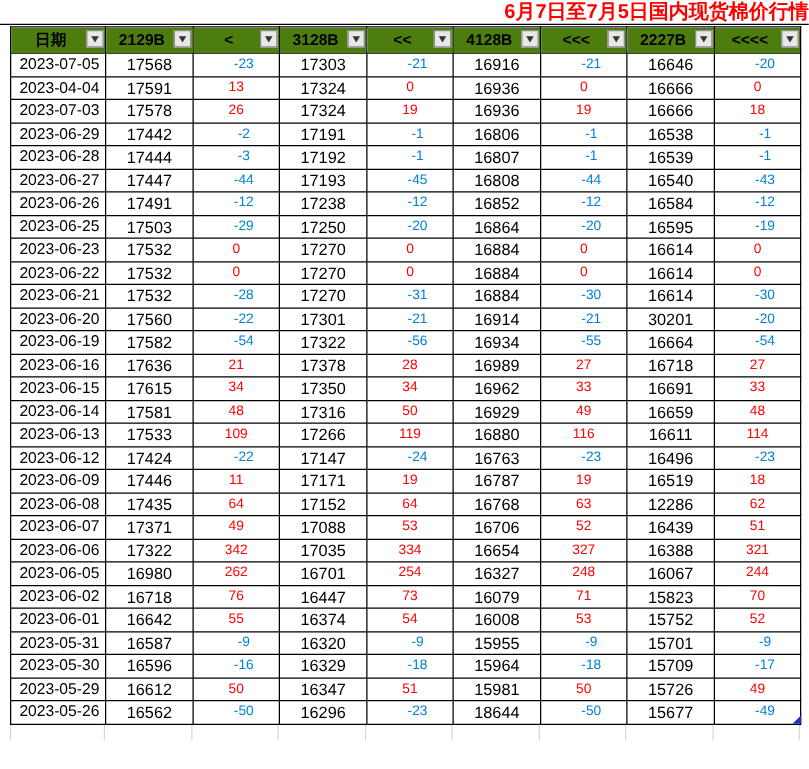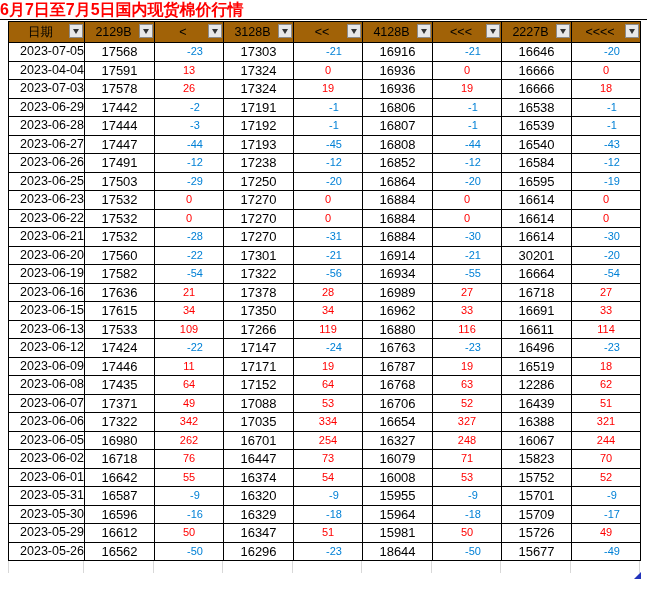--- a/index.html
+++ b/index.html
@@ -4,41 +4,41 @@
 <style>
   html,body{margin:0;padding:0;}
   body{
     width:647px;height:615px;background:#ffffff;overflow:hidden;
     font-family:"Liberation Sans", sans-serif;
     -webkit-font-smoothing:none;
   }
   .sheet{position:relative;width:647px;}
   .title{
     color:#ff0000;font-weight:bold;font-size:16px;line-height:19px;
-    text-align:left;white-space:nowrap;
+    text-align:right;white-space:nowrap;
     border-bottom:1px solid #000;
   }
   table.grid{
     border-collapse:collapse;table-layout:fixed;
     width:632px;margin-left:8px;margin-top:1px;
   }
   .grid th,.grid td{
     border:1px solid #000;overflow:hidden;white-space:nowrap;
     padding:0;
   }
   .grid thead th{
-    background:#a16207;font-weight:normal;font-size:12.5px;color:#000;
+    background:#4d7c0f;font-weight:bold;font-size:12.5px;color:#000;
     height:20px;position:relative;text-align:center;
     padding:0 14px 0 2px;
   }
   .grid td{
     height:17.5px;line-height:17.5px;font-size:13px;color:#000;
     text-align:center;background:#ffffff;
   }
-  td.cell-date{text-align:right;padding-left:2px;font-size:12.5px;margin-left:12px;}
+  td.cell-date{text-align:center;padding-left:2px;font-size:12.5px;margin-left:12px;}
   td.cell-change{font-size:11px;}
   td.pos{color:#ff0000;}
   td.neg{color:#0080d6;padding-left:12px;}
   .fbtn{
     position:absolute;right:1px;top:2px;width:14px;height:14px;
     background:#e8e8e8;border:1px solid #8c8c8c;box-sizing:border-box;
     display:flex;align-items:center;justify-content:center;cursor:pointer;
   }
   .tri{
     width:0;height:0;display:block;
@@ -264,20 +264,31 @@
           <td class="cell-price">17615</td>
           <td class="cell-change pos">34</td>
           <td class="cell-price">17350</td>
           <td class="cell-change pos">34</td>
           <td class="cell-price">16962</td>
           <td class="cell-change pos">33</td>
           <td class="cell-price">16691</td>
           <td class="cell-change pos">33</td>
         </tr>
         <tr>
+          <td class="cell-date">2023-06-14</td>
+          <td class="cell-price">17581</td>
+          <td class="cell-change pos">48</td>
+          <td class="cell-price">17316</td>
+          <td class="cell-change pos">50</td>
+          <td class="cell-price">16929</td>
+          <td class="cell-change pos">49</td>
+          <td class="cell-price">16659</td>
+          <td class="cell-change pos">48</td>
+        </tr>
+        <tr>
           <td class="cell-date">2023-06-13</td>
           <td class="cell-price">17533</td>
           <td class="cell-change pos">109</td>
           <td class="cell-price">17266</td>
           <td class="cell-change pos">119</td>
           <td class="cell-price">16880</td>
           <td class="cell-change pos">116</td>
           <td class="cell-price">16611</td>
           <td class="cell-change pos">114</td>
         </tr>

